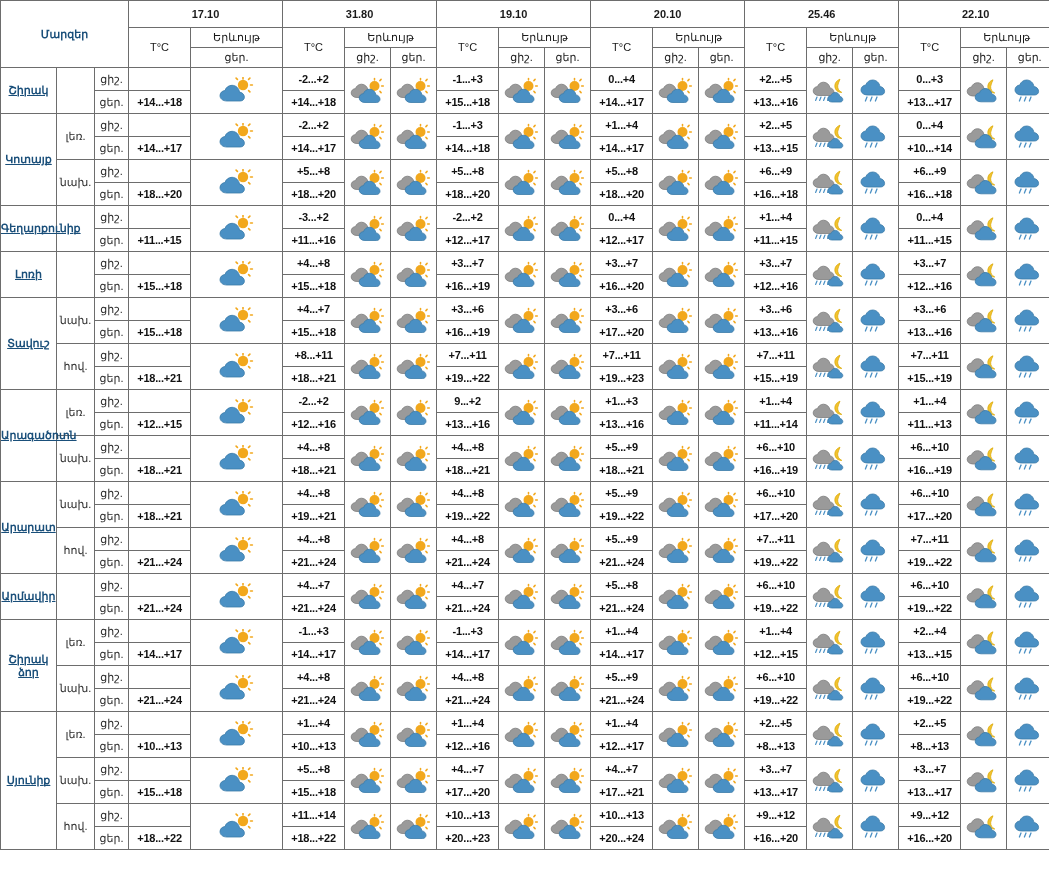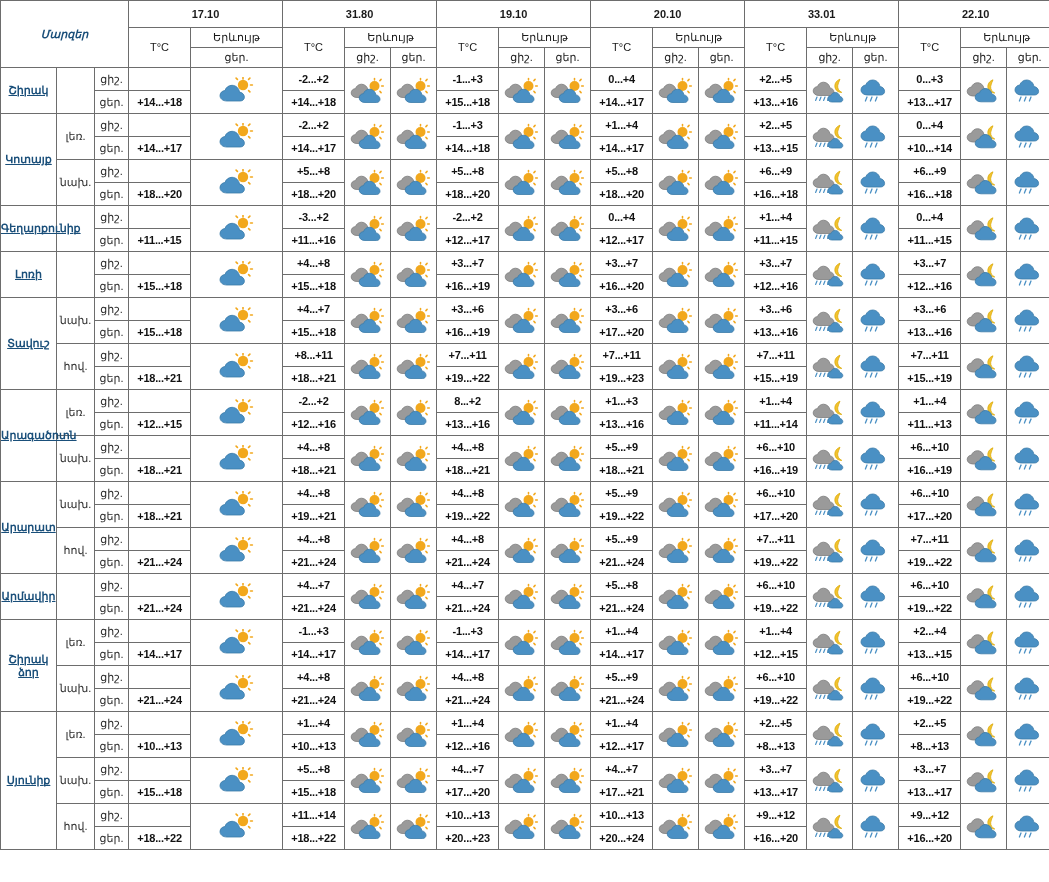--- a/index.html
+++ b/index.html
@@ -30,21 +30,20 @@
   .hdr-sub{
     font-size:10.5px;
     height:19px;
     color:#1a1a1a;
   }
   .hdr-sub2{
     font-size:10.5px;
     height:19px;
   }
   .marz-head{
-    font-style:italic;
     font-weight:bold;
     font-size:16px;
     color:#1a4f7a;
   }
   .marz-name{
     font-weight:bold;
     font-size:11.5px;
     color:#1a4f7a;
     padding:0 2px;
     text-decoration:underline;
@@ -104,21 +103,21 @@
       <col class="c-i1">
       <col class="c-i2">
   </colgroup>
   <thead>
     <tr>
       <td rowspan="3" colspan="3" class="marz-head">Մարզեր</td>
       <td colspan="3" class="hdr-date">17.10</td>
       <td colspan="3" class="hdr-date">31.80</td>
       <td colspan="3" class="hdr-date">19.10</td>
       <td colspan="3" class="hdr-date">20.10</td>
-      <td colspan="3" class="hdr-date">33.01</td>
+      <td colspan="3" class="hdr-date">25.46</td>
       <td colspan="3" class="hdr-date">22.10</td>
     </tr>
     <tr>
       <td rowspan="2" class="hdr-sub">T°C</td>
       <td colspan="2" class="hdr-sub">Երևույթ</td>
       <td rowspan="2" class="hdr-sub">T°C</td>
       <td colspan="2" class="hdr-sub">Երևույթ</td>
       <td rowspan="2" class="hdr-sub">T°C</td>
       <td colspan="2" class="hdr-sub">Երևույթ</td>
       <td rowspan="2" class="hdr-sub">T°C</td>
@@ -1236,21 +1235,21 @@
     <g stroke="#f2a81d" stroke-width="1.5" stroke-linecap="round">
       <line x1="26.5" y1="1.4" x2="26.5" y2="3.0"></line>
       <line x1="33.6" y1="9" x2="35.3" y2="9"></line>
       <line x1="31.9" y1="3.6" x2="33.1" y2="2.4"></line>
       <line x1="31.9" y1="14.4" x2="33.1" y2="15.6"></line>
     </g>
     <path d="M9 20.5 C5.4 20.5 3.2 18.4 3.2 15.9 C3.2 13.6 5.1 11.7 7.5 11.6 C8.3 9 10.7 7.2 13.5 7.2 C16.8 7.2 19.5 9.7 19.9 12.9 C22.3 13.2 24 15 24 17.2 C24 19.1 22.5 20.5 20.6 20.5 Z" fill="#9a9a9a" stroke="#7d7d7d" stroke-width="0.8"></path>
     <path d="M17 25.5 C13.4 25.5 11.2 23.4 11.2 20.9 C11.2 18.6 13.1 16.7 15.5 16.6 C16.3 14 18.7 12.2 21.5 12.2 C24.8 12.2 27.5 14.7 27.9 17.9 C30.3 18.2 32 20 32 22.2 C32 24.1 30.5 25.5 28.6 25.5 Z" fill="#4a90c4" stroke="#3b7ba8" stroke-width="0.8"></path>
   </svg>
         </td>
-        <td class="temp">8...+2</td>
+        <td class="temp">9...+2</td>
         <td class="ico" rowspan="2">
           <svg width="40" height="28" viewBox="0 0 40 28">
     <circle cx="26.5" cy="9" r="5" fill="#f2a81d"></circle>
     <g stroke="#f2a81d" stroke-width="1.5" stroke-linecap="round">
       <line x1="26.5" y1="1.4" x2="26.5" y2="3.0"></line>
       <line x1="33.6" y1="9" x2="35.3" y2="9"></line>
       <line x1="31.9" y1="3.6" x2="33.1" y2="2.4"></line>
       <line x1="31.9" y1="14.4" x2="33.1" y2="15.6"></line>
     </g>
     <path d="M9 20.5 C5.4 20.5 3.2 18.4 3.2 15.9 C3.2 13.6 5.1 11.7 7.5 11.6 C8.3 9 10.7 7.2 13.5 7.2 C16.8 7.2 19.5 9.7 19.9 12.9 C22.3 13.2 24 15 24 17.2 C24 19.1 22.5 20.5 20.6 20.5 Z" fill="#9a9a9a" stroke="#7d7d7d" stroke-width="0.8"></path>

